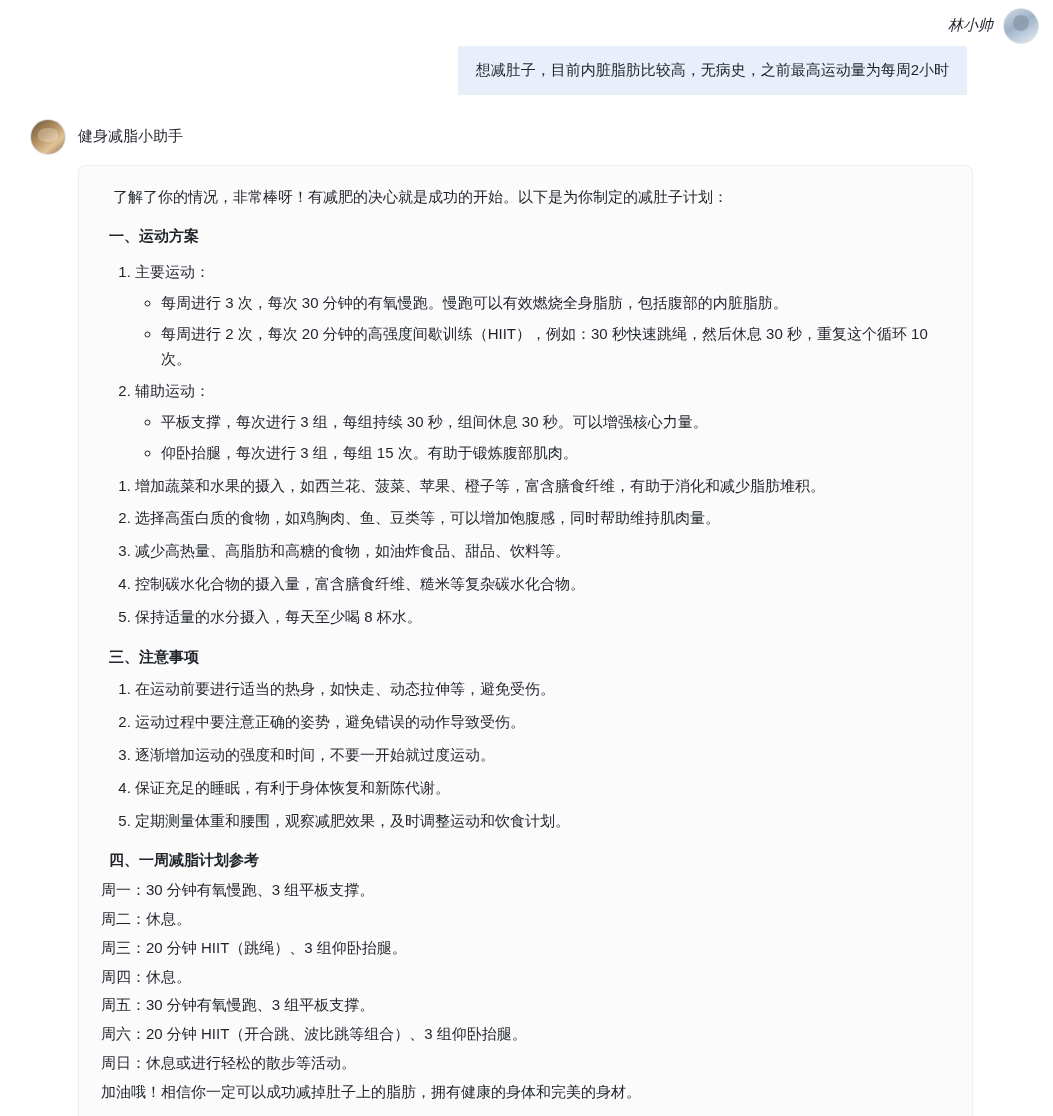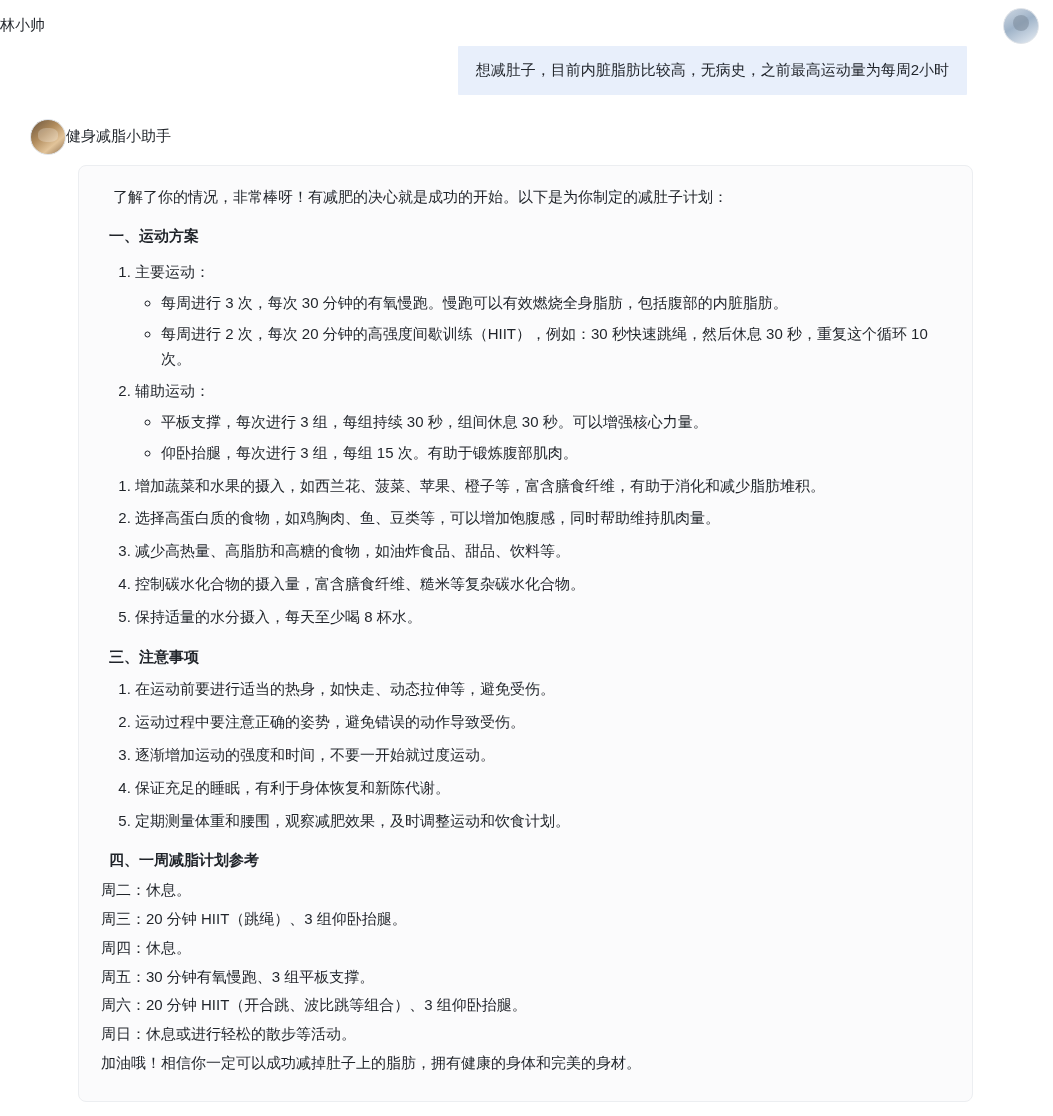--- a/index.html
+++ b/index.html
@@ -18,23 +18,24 @@
   .page {
     width: 1053px;
     min-height: 1116px;
     position: relative;
     box-sizing: border-box;
   }
 
   
   .user-row {
     display: flex;
-    justify-content: space-between;
+    justify-content: flex-end;
     align-items: flex-start;
     padding: 8px 14px 0 0;
+    font-style: italic;
   }
   .user-name {
     font-size: 15px;
     color: #1f2329;
     margin-right: 10px;
     line-height: 34px;
   }
   .avatar {
     width: 34px;
     height: 34px;
@@ -85,20 +86,21 @@
     max-width: 820px;
   }
 
   
   .bot-header {
     display: flex;
     align-items: center;
     padding: 24px 0 0 30px;
   }
   .bot-name {
+    margin-left: 12px;
     font-size: 15px;
     color: #1f2329;
   }
   .bot-bubble-wrap {
     padding: 10px 80px 0 78px;
   }
   .bot-bubble {
     background: #fbfbfc;
     border: 1px solid #eceef1;
     border-radius: 8px;
@@ -194,20 +196,21 @@
       <div class="sec-title">三、注意事项</div>
       <ol class="plain">
         <li>在运动前要进行适当的热身，如快走、动态拉伸等，避免受伤。</li>
         <li>运动过程中要注意正确的姿势，避免错误的动作导致受伤。</li>
         <li>逐渐增加运动的强度和时间，不要一开始就过度运动。</li>
         <li>保证充足的睡眠，有利于身体恢复和新陈代谢。</li>
         <li>定期测量体重和腰围，观察减肥效果，及时调整运动和饮食计划。</li>
       </ol>
 
       <div class="sec-title">四、一周减脂计划参考</div>
+      <div class="plan-line">周一：30 分钟有氧慢跑、3 组平板支撑。</div>
       <div class="plan-line">周二：休息。</div>
       <div class="plan-line">周三：20 分钟 HIIT（跳绳）、3 组仰卧抬腿。</div>
       <div class="plan-line">周四：休息。</div>
       <div class="plan-line">周五：30 分钟有氧慢跑、3 组平板支撑。</div>
       <div class="plan-line">周六：20 分钟 HIIT（开合跳、波比跳等组合）、3 组仰卧抬腿。</div>
       <div class="plan-line">周日：休息或进行轻松的散步等活动。</div>
       <div class="plan-line">加油哦！相信你一定可以成功减掉肚子上的脂肪，拥有健康的身体和完美的身材。</div>
 
     </div>
   </div>

